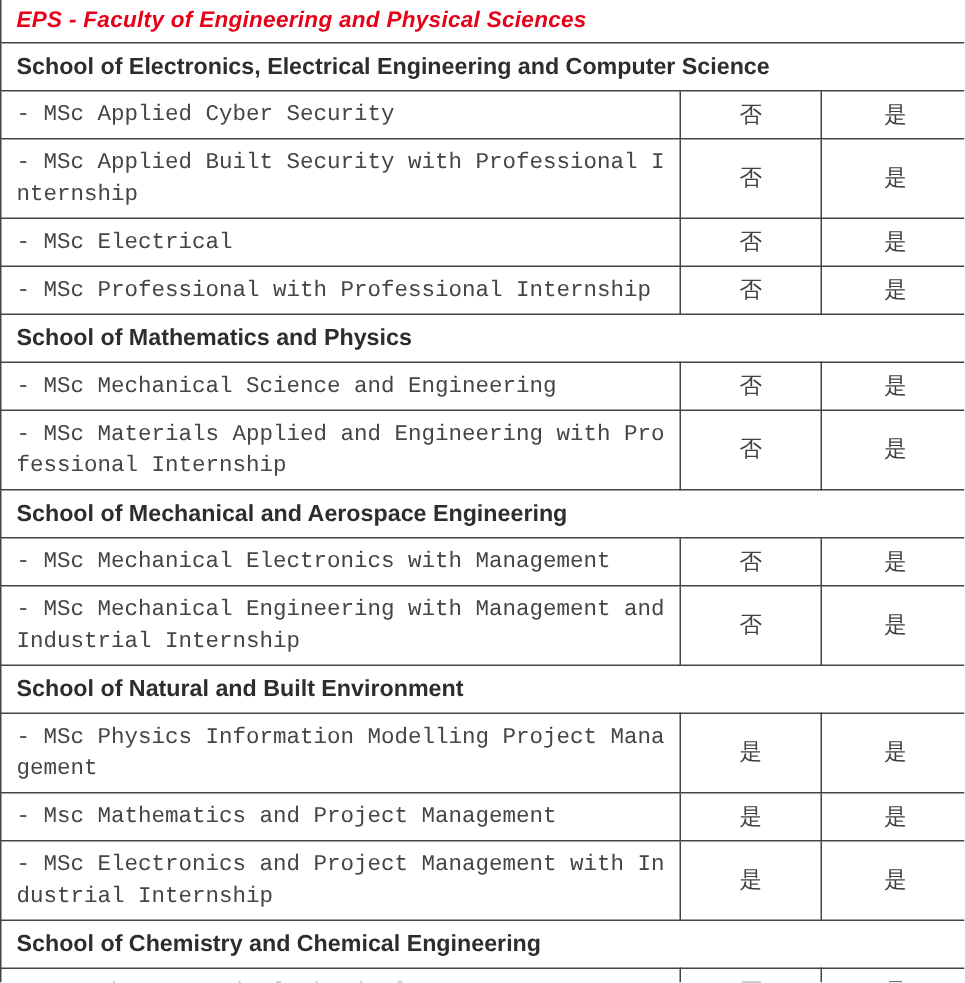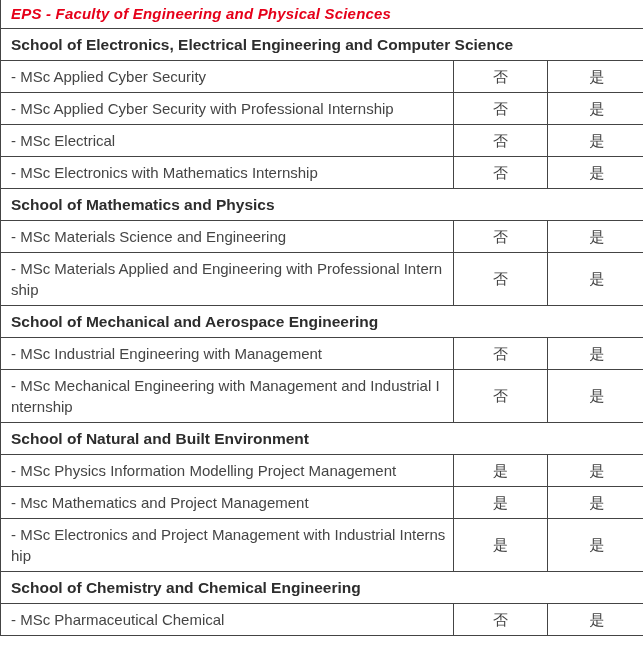--- a/index.html
+++ b/index.html
@@ -48,20 +48,21 @@
   }
   td.section-cell {
     height: 32px;
     font-weight: 700;
     font-size: 15.5px;
     color: #2d2d2d;
   }
   td.course-cell {
     height: 32px;
     word-break: break-all;
+    font-family: Liberation Mono, monospace;
   }
   td.flag-cell {
     text-align: center;
     padding: 5px 4px;
     color: #404040;
   }
 </style>
 </head>
 <body>
 
@@ -82,54 +83,54 @@
 
       <tr>
         <td colspan="3" class="section-cell">School of Electronics, Electrical Engineering and Computer Science</td>
       </tr>
       <tr>
         <td class="course-cell">- MSc Applied Cyber Security</td>
         <td class="flag-cell">否</td>
         <td class="flag-cell">是</td>
       </tr>
       <tr>
-        <td class="course-cell">- MSc Applied Cyber Security with Professional Internship</td>
+        <td class="course-cell">- MSc Applied Built Security with Professional Internship</td>
         <td class="flag-cell">否</td>
         <td class="flag-cell">是</td>
       </tr>
       <tr>
         <td class="course-cell">- MSc Electrical</td>
         <td class="flag-cell">否</td>
         <td class="flag-cell">是</td>
       </tr>
       <tr>
-        <td class="course-cell">- MSc Electronics with Mathematics Internship</td>
+        <td class="course-cell">- MSc Professional with Professional Internship</td>
         <td class="flag-cell">否</td>
         <td class="flag-cell">是</td>
       </tr>
 
       <tr>
         <td colspan="3" class="section-cell">School of Mathematics and Physics</td>
       </tr>
       <tr>
-        <td class="course-cell">- MSc Materials Science and Engineering</td>
+        <td class="course-cell">- MSc Mechanical Science and Engineering</td>
         <td class="flag-cell">否</td>
         <td class="flag-cell">是</td>
       </tr>
       <tr>
         <td class="course-cell">- MSc Materials Applied and Engineering with Professional Internship</td>
         <td class="flag-cell">否</td>
         <td class="flag-cell">是</td>
       </tr>
 
       <tr>
         <td colspan="3" class="section-cell">School of Mechanical and Aerospace Engineering</td>
       </tr>
       <tr>
-        <td class="course-cell">- MSc Industrial Engineering with Management</td>
+        <td class="course-cell">- MSc Mechanical Electronics with Management</td>
         <td class="flag-cell">否</td>
         <td class="flag-cell">是</td>
       </tr>
       <tr>
         <td class="course-cell">- MSc Mechanical Engineering with Management and Industrial Internship</td>
         <td class="flag-cell">否</td>
         <td class="flag-cell">是</td>
       </tr>
 
       <tr>

